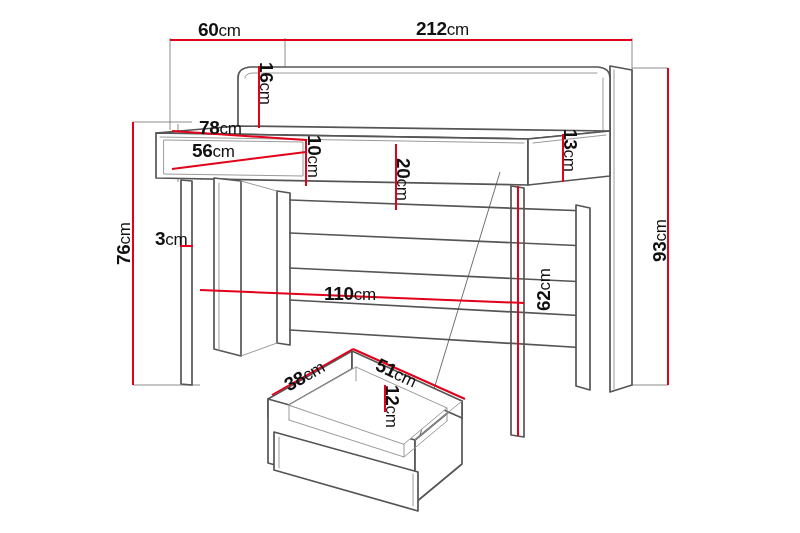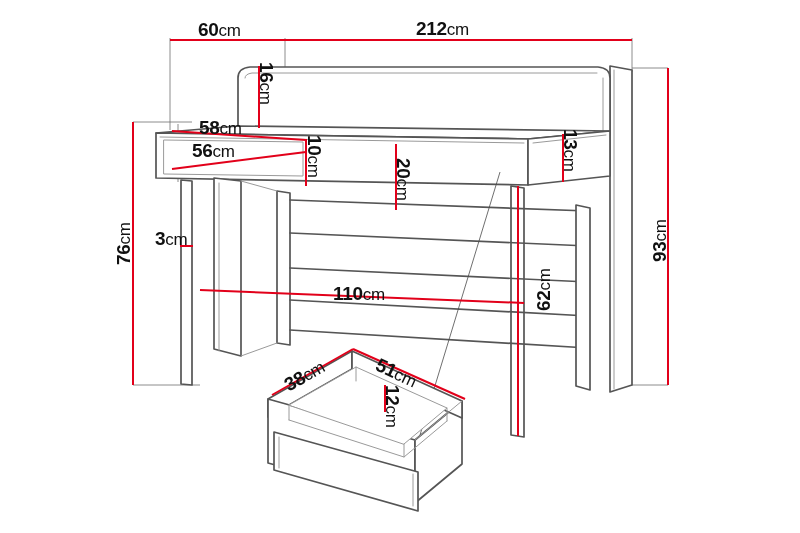--- a/index.html
+++ b/index.html
@@ -152,21 +152,21 @@
 
   <div class="lbl" style="left:416px; top:19px;">
     <span class="num">212</span><span class="unit">cm</span>
   </div>
 
   <div class="lbl rot90" style="left:276px; top:62px;">
     <span class="num">16</span><span class="unit">cm</span>
   </div>
 
   <div class="lbl" style="left:199px; top:118px;">
-    <span class="num">58</span><span class="unit">cm</span>
+    <span class="num">78</span><span class="unit">cm</span>
   </div>
 
   <div class="lbl" style="left:192px; top:141px;">
     <span class="num">56</span><span class="unit">cm</span>
   </div>
 
   <div class="lbl rot90" style="left:324px; top:135px;">
     <span class="num">10</span><span class="unit">cm</span>
   </div>
 
@@ -179,21 +179,21 @@
   </div>
 
   <div class="lbl rotm90" style="left:114px; top:265px;">
     <span class="num">76</span><span class="unit">cm</span>
   </div>
 
   <div class="lbl" style="left:155px; top:229px;text-align:right;">
     <span class="num">3</span><span class="unit">cm</span>
   </div>
 
-  <div class="lbl" style="left:333px; top:284px;">
+  <div class="lbl" style="left:324px; top:284px;">
     <span class="num">110</span><span class="unit">cm</span>
   </div>
 
   <div class="lbl rotm90" style="left:534px; top:311px;">
     <span class="num">62</span><span class="unit">cm</span>
   </div>
 
   <div class="lbl rotm90" style="left:650px; top:262px;">
     <span class="num">93</span><span class="unit">cm</span>
   </div>

